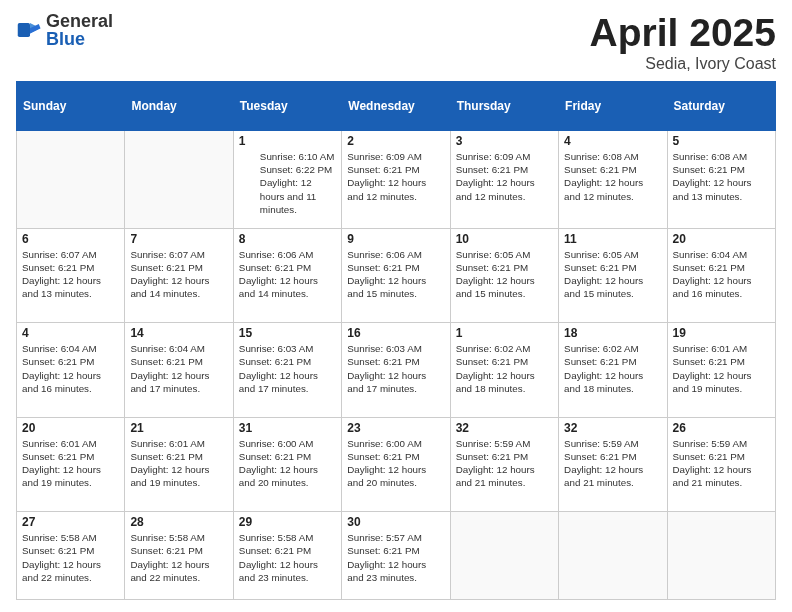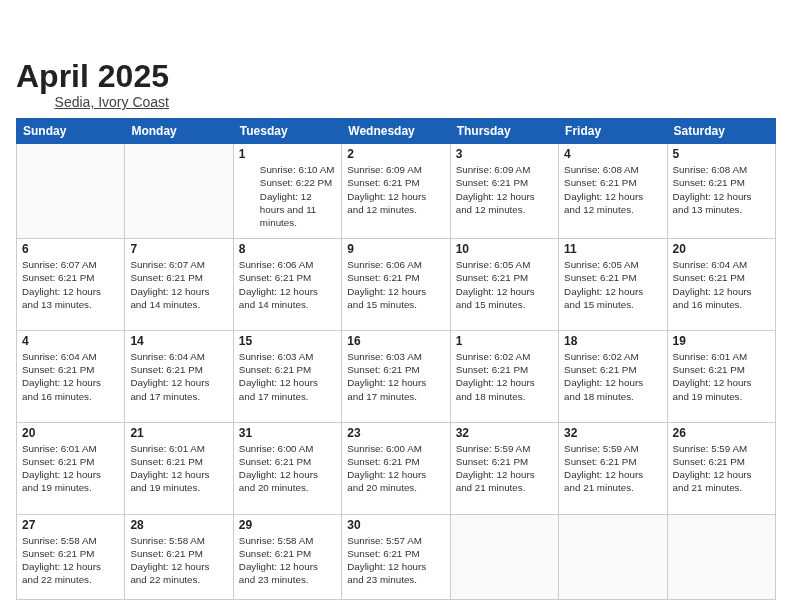--- a/index.html
+++ b/index.html
@@ -44,42 +44,40 @@
     }
     .logo-icon {
       width: 28px;
       height: 28px;
       margin-right: 2px;
     }
     .title-block {
       text-align: right;
     }
     .main-title {
-      font-size: 32px;
+      font-size: 39px;
       font-weight: bold;
       color: #222;
       line-height: 1.1;
-      margin-top: 47px;
     }
     .subtitle {
-      font-size: 14px;
+      font-size: 16px;
       color: #444;
-      text-decoration: underline;
     }
     .calendar {
       flex: 1;
       border-collapse: collapse;
       width: 100%;
       font-size: 10.5px;
     }
     .calendar th {
       background: #1a5fb4;
       color: #fff;
       text-align: left;
-      padding: 5px 6px;
+      padding: 17px 6px;
       font-size: 12px;
       font-weight: bold;
       border: 1px solid #1a5fb4;
     }
     .calendar td {
       border: 1px solid #ccc;
       vertical-align: top;
       padding: 3px 5px;
       width: calc(100% / 7);
       background: #fff;
@@ -103,20 +101,31 @@
     }
     tr.week-row-last td {
       height: 80px;
     }
   </style>
 </head>
 <body>
 
 <div class="page">
   <div class="header">
+    <div class="logo">
+      <svg class="logo-icon" viewBox="0 0 32 32">
+        <rect x="2" y="8" width="14" height="16" rx="2" fill="#1a5fb4"></rect>
+        <polygon points="16,8 28,14 16,20" fill="#4a90d9"></polygon>
+        <polygon points="16,14 26,9 28,14 16,20" fill="#2a6fd4"></polygon>
+      </svg>
+      <div class="logo-text">
+        <span class="logo-general">General</span>
+        <span class="logo-blue">Blue</span>
+      </div>
+    </div>
     <div class="title-block">
       <div class="main-title">April 2025</div>
       <div class="subtitle">Sedia, Ivory Coast</div>
     </div>
   </div>
 
   <table class="calendar">
     <thead>
       <tr>
       <th>Sunday</th>

